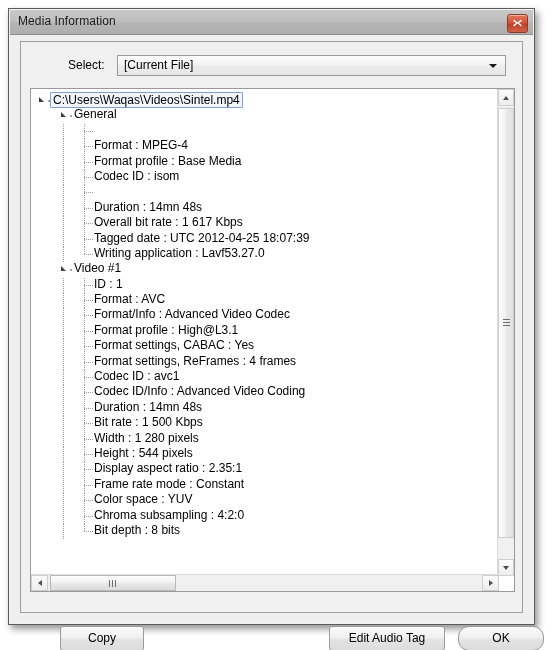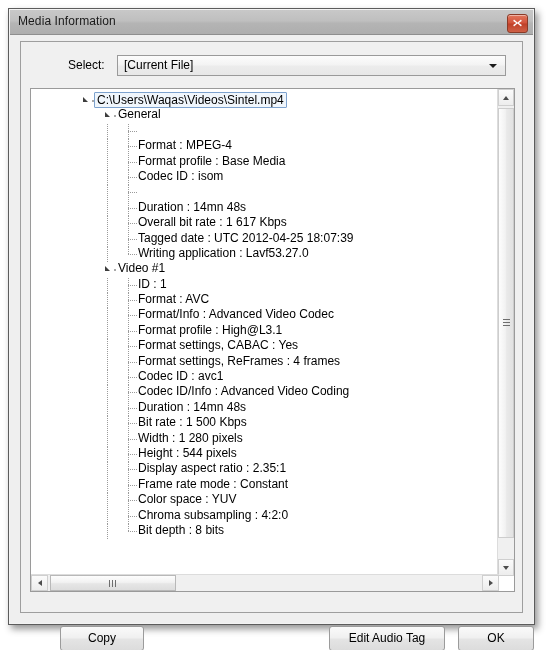--- a/index.html
+++ b/index.html
@@ -144,24 +144,23 @@
   #tree-canvas {
     position: absolute;
     left: 0; top: 0;
     width: 468px;
     height: 487px;
     overflow: hidden;
     background: #fff;
   }
   #tree-scroll {
     position: absolute;
-    left: 16px;
+    left: 0;
     top: 4px;
     width: 410px;
-    padding-left: 28px;
   }
 
   .node {
     position: relative;
     height: 15.4px;
     line-height: 15.4px;
     white-space: nowrap;
     font-size: 12px;
     color: #000;
   }
@@ -369,21 +368,21 @@
     border-radius: 3px;
     box-sizing: border-box;
     font-size: 12px;
     color: #000;
     text-align: center;
     line-height: 23px;
     cursor: pointer;
   }
   #btn-copy { left: 23px; top: 584px; width: 84px; margin-left: 16px; }
   #btn-edit-audio-tag { left: 308px; top: 584px; width: 116px; }
-  #btn-ok { left: 437px; top: 584px; width: 76px; }
+  #btn-ok { left: 437px; top: 584px; width: 86px; border-radius: 11px; }
 </style>
 </head>
 <body>
 
 <div id="window">
   <div id="window-inner"></div>
 
   <div id="titlebar">
     <div id="title-text">Media Information</div>
     <div id="close-button">

